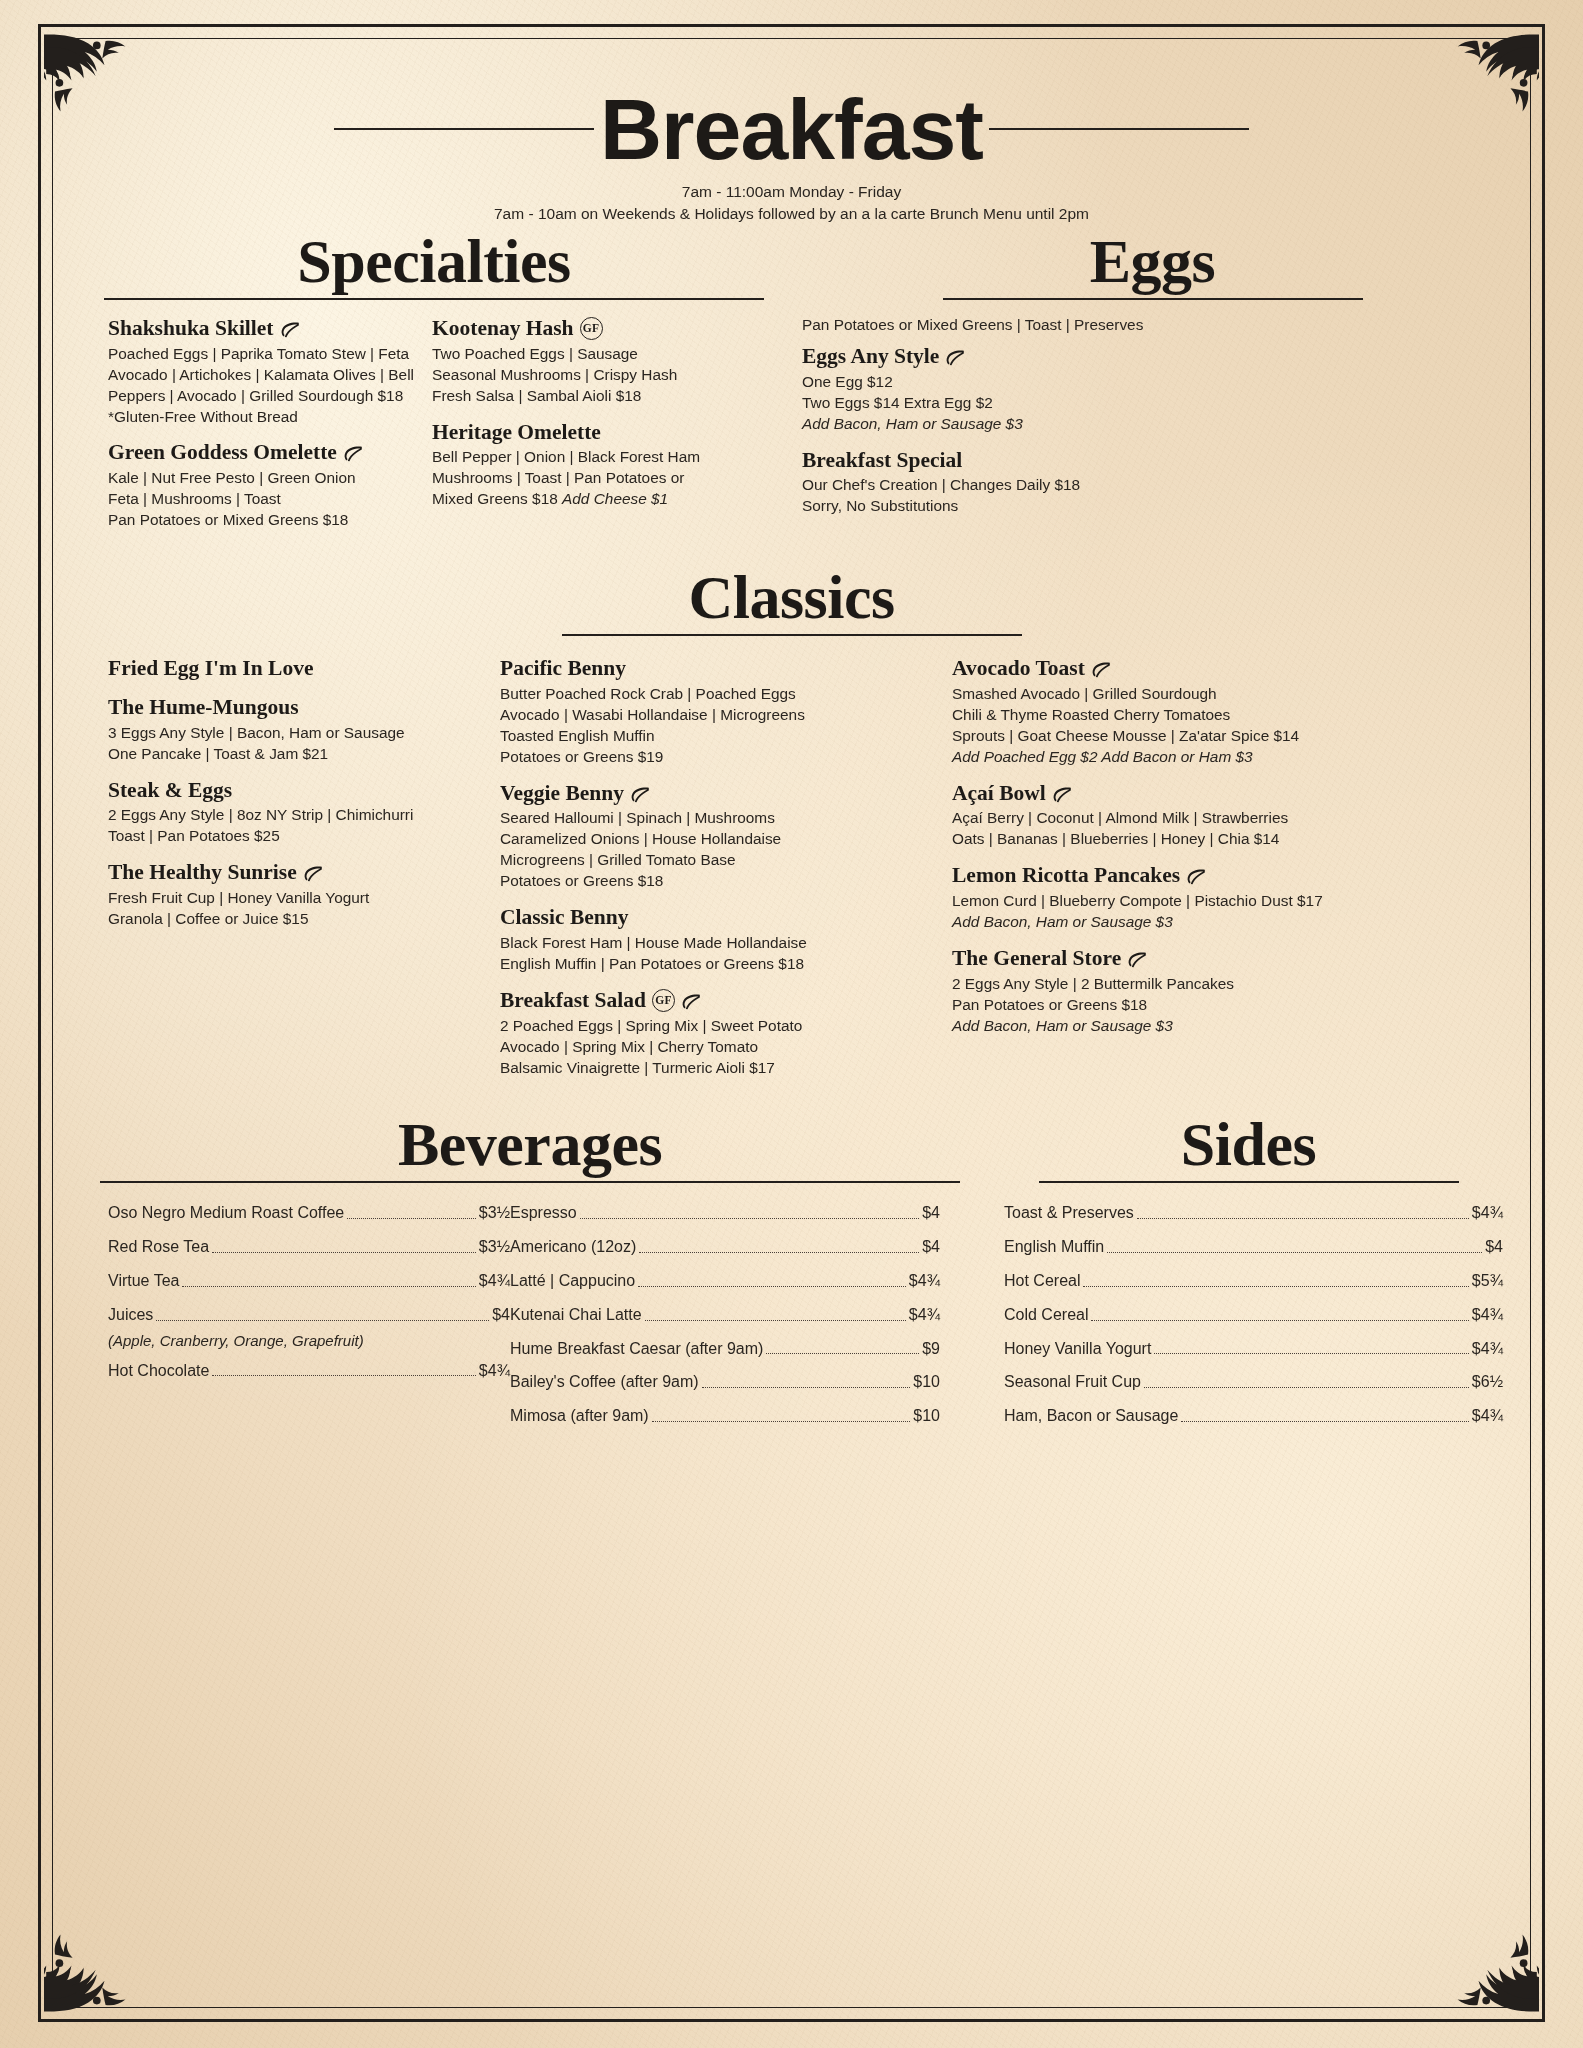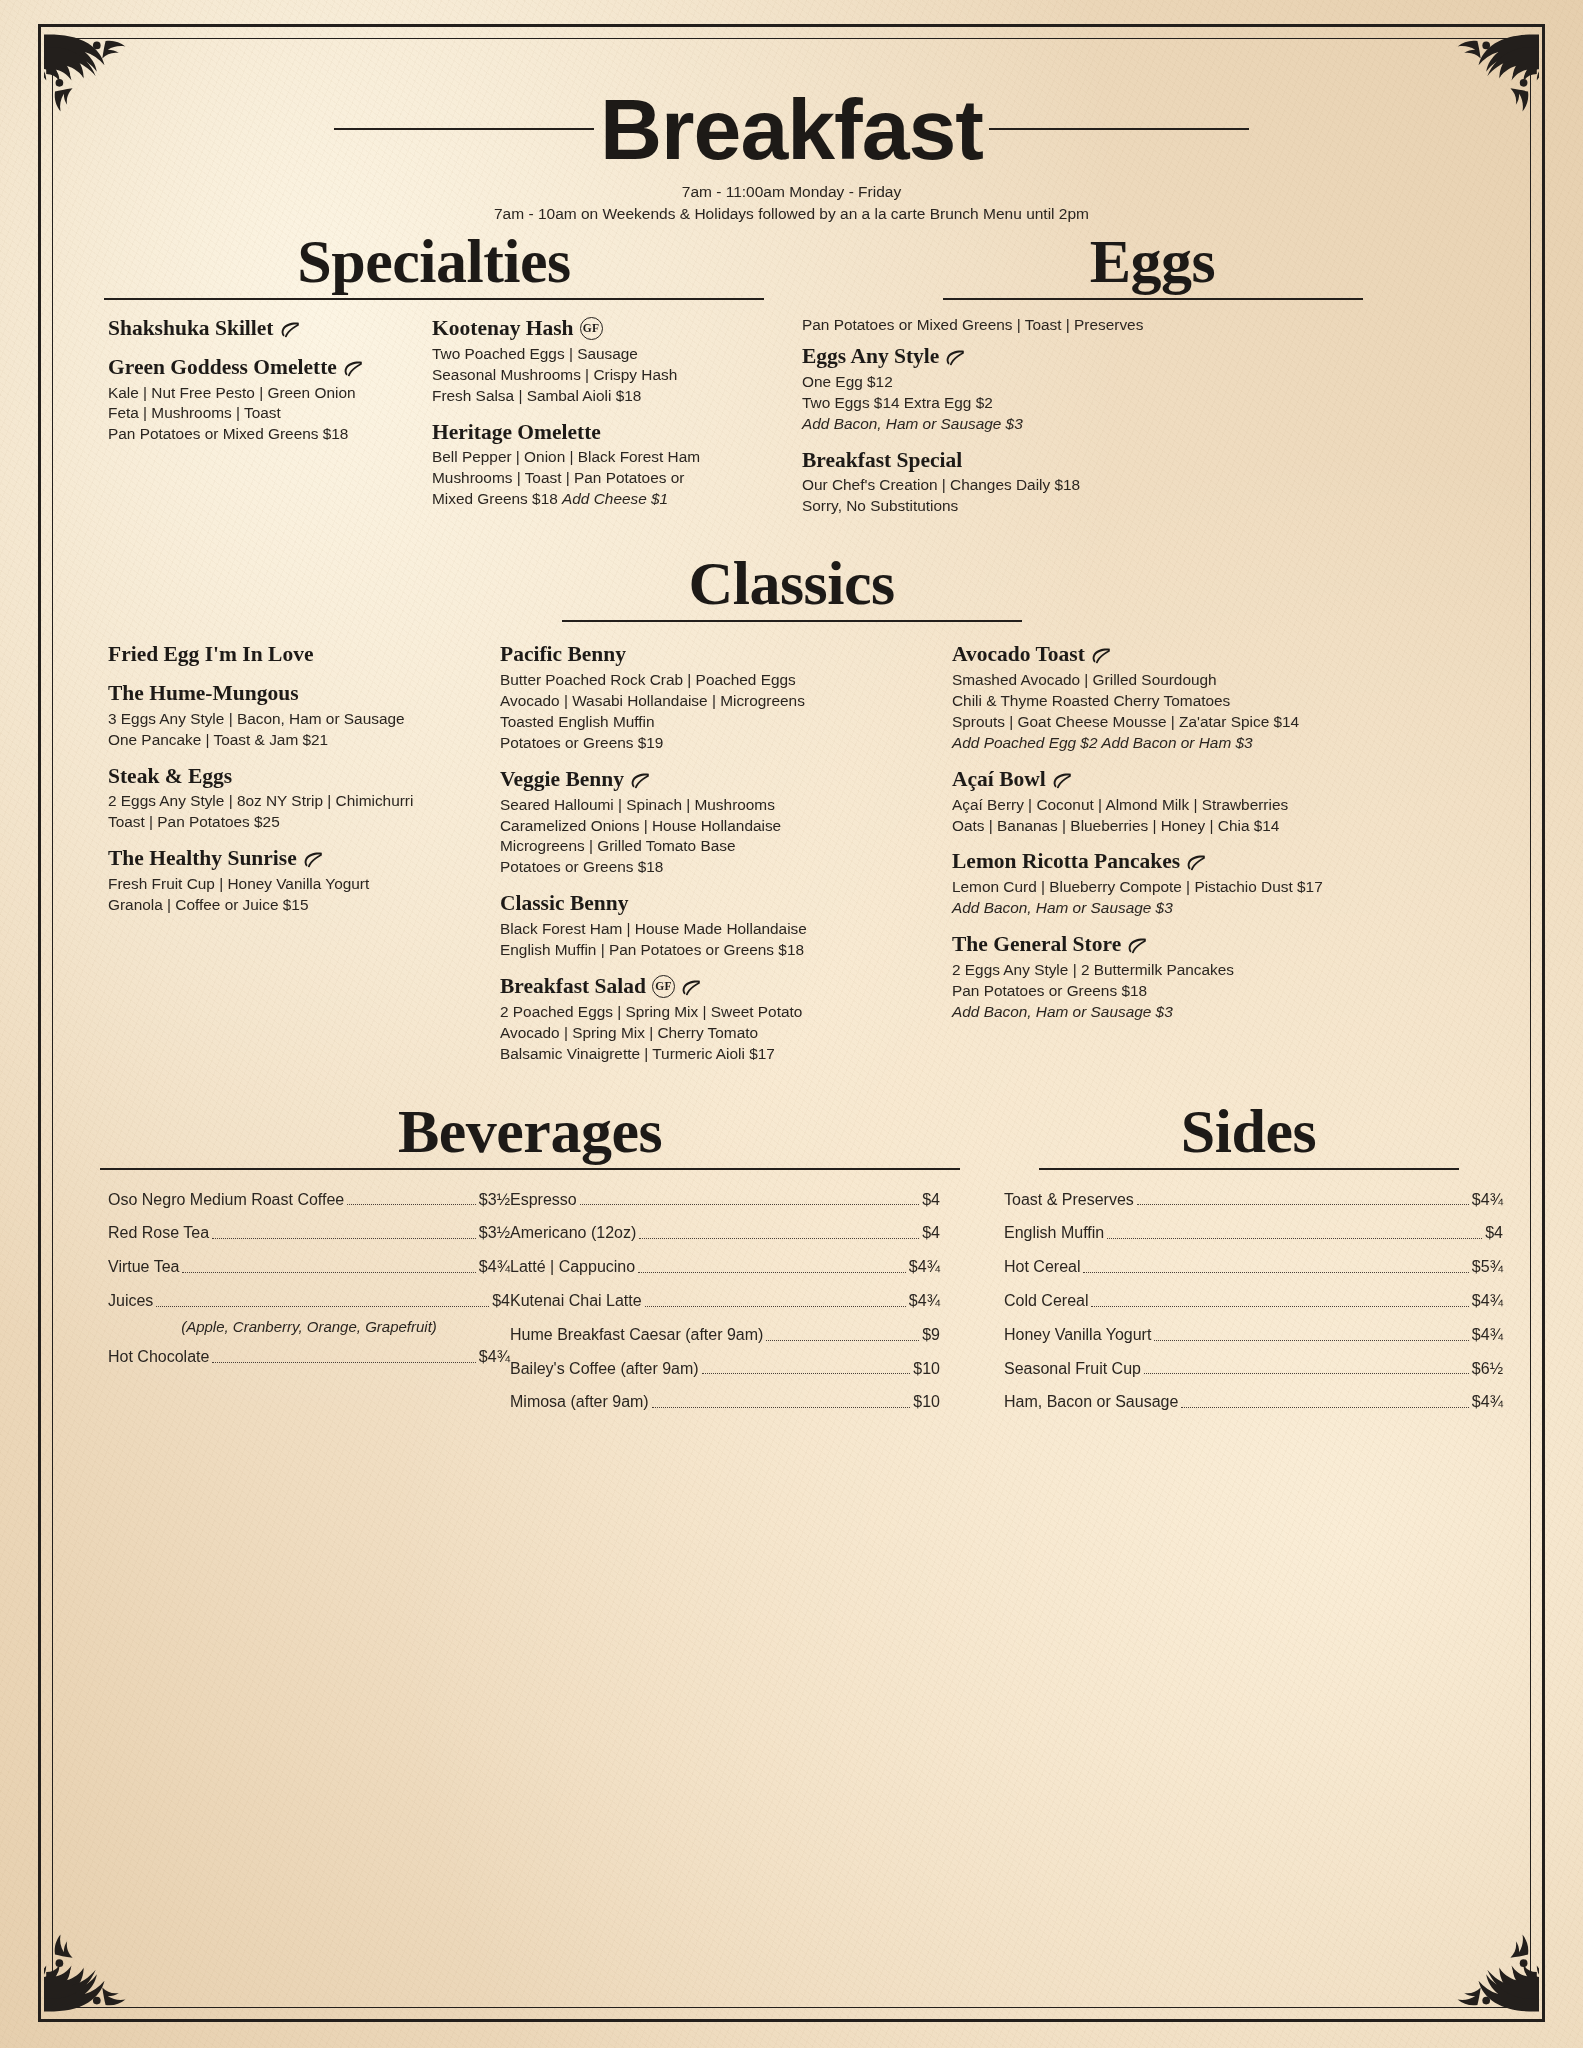--- a/index.html
+++ b/index.html
@@ -171,21 +171,21 @@
   .cl-col-2 { width: 440px; }
   .cl-col-3 { flex: 1; padding-left: 12px; }
 
   
   .bottom-row { display: flex; margin-top: 22px; }
   .bev-area { width: 900px; }
   .sides-area { flex: 1; padding-left: 14px; }
 
   .price-cols { display: flex; margin-top: 20px; }
   .price-col { box-sizing: border-box; }
-  .pc-1 { width: 430px; padding-left: 28px; text-align: center; }
+  .pc-1 { width: 430px; padding-left: 28px; }
   .pc-2 { width: 430px; }
   .pc-s { width: 100%; padding-left: 10px; }
 
   .price-line {
     display: flex;
     align-items: flex-end;
     font-size: 16px;
     color: #2a2520;
     line-height: 1.3;
     margin-bottom: 13px;
@@ -284,20 +284,26 @@
           <div class="spec-col-a" id="spec-a">
               <div class="item">
                 <div class="item-name">
                   <span>Shakshuka Skillet</span>
                   <span class="leaf">
                     <svg viewBox="0 0 24 20" fill="currentColor">
                       <path d="M23 1C15 0 6 2 2.6 8.2c-2 3.6-1.2 7.6 1 9.9l1.7-1.6C3.6 14.7 3.4 12 4.8 9.5 7.4 4.9 14.6 3 21 3.2 16.8 5.5 12 8.7 9 12.2c-1.7 2-2.9 4.2-3.6 6.4l2.2.6c.6-1.9 1.6-3.8 3-5.5C13.9 10 18.8 6.4 23 4.3V1z"></path>
                     </svg>
                   </span>
                 </div>
+                <div class="item-desc">
+                  <div>Poached Eggs | Paprika Tomato Stew | Feta</div>
+                  <div>Avocado | Artichokes | Kalamata Olives | Bell</div>
+                  <div>Peppers | Avocado | Grilled Sourdough  $18</div>
+                  <div>*Gluten-Free Without Bread</div>
+                </div>
               </div>
               <div class="item">
                 <div class="item-name">
                   <span>Green Goddess Omelette</span>
                   <span class="leaf">
                     <svg viewBox="0 0 24 20" fill="currentColor">
                       <path d="M23 1C15 0 6 2 2.6 8.2c-2 3.6-1.2 7.6 1 9.9l1.7-1.6C3.6 14.7 3.4 12 4.8 9.5 7.4 4.9 14.6 3 21 3.2 16.8 5.5 12 8.7 9 12.2c-1.7 2-2.9 4.2-3.6 6.4l2.2.6c.6-1.9 1.6-3.8 3-5.5C13.9 10 18.8 6.4 23 4.3V1z"></path>
                     </svg>
                   </span>
                 </div>

